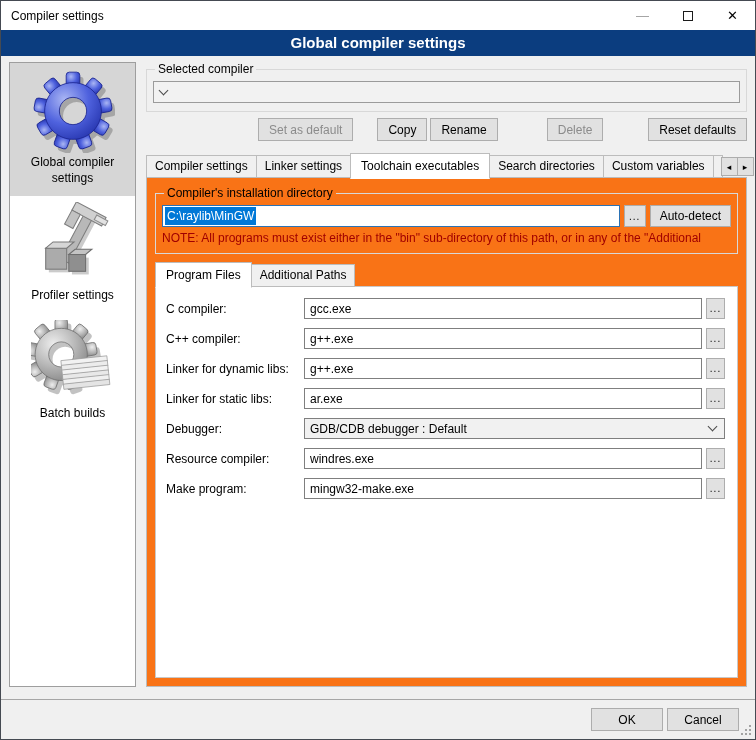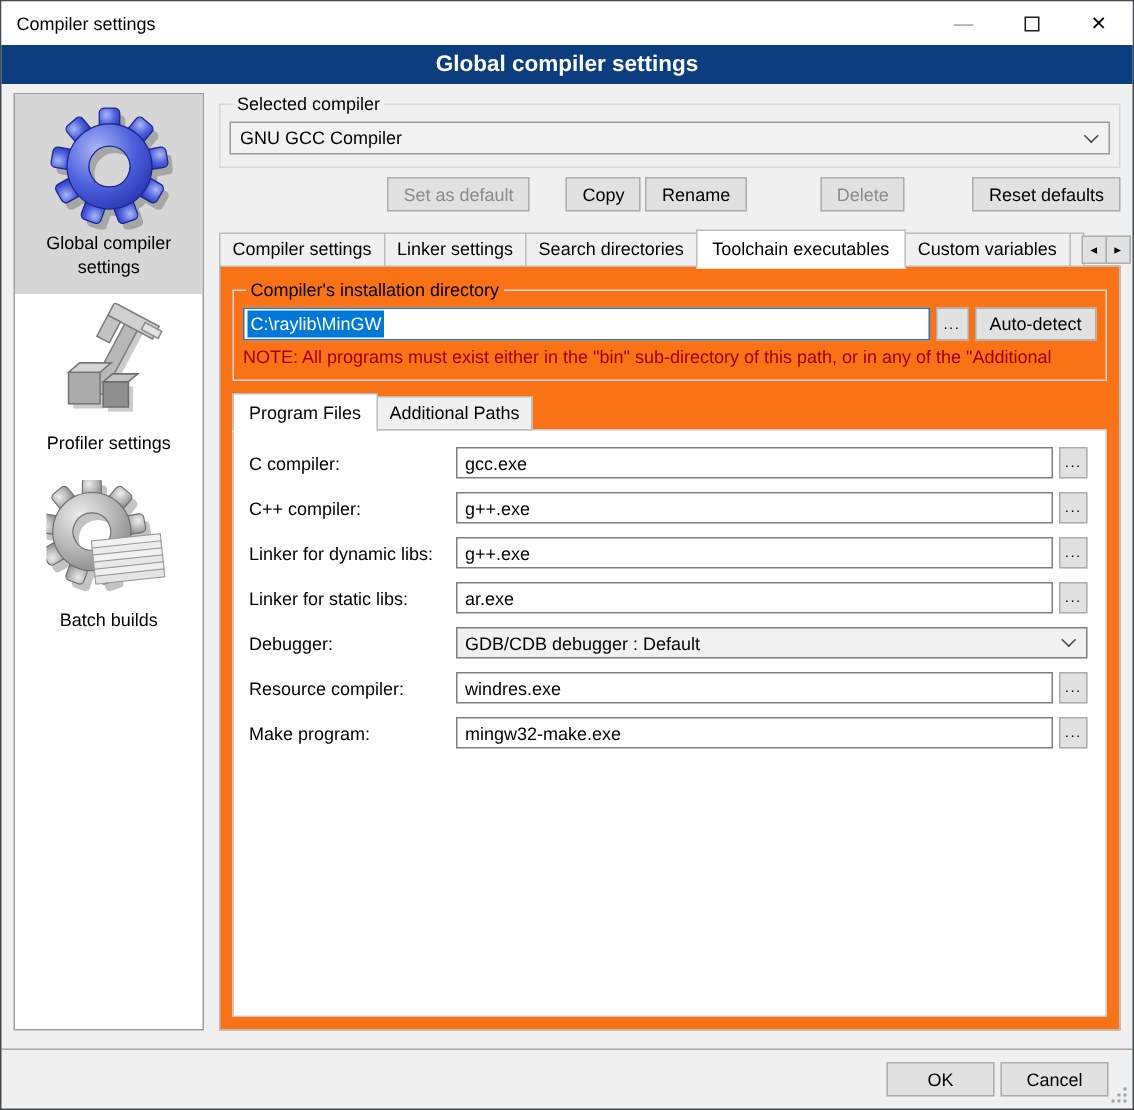--- a/index.html
+++ b/index.html
@@ -187,38 +187,37 @@
         <div class="caption">Batch builds</div>
       </div>
 
     </div>
 
     <div class="main">
 
       <fieldset>
         <legend>Selected compiler</legend>
         <div class="combo">
-          <span class="val">GNU GCC Compiler</span>
           <span class="chev"></span>
         </div>
       </fieldset>
 
       <div class="btnrow">
         <span class="btn disabled first">Set as default</span>
         <span class="btn">Copy</span>
         <span class="btn">Rename</span>
         <span class="btn disabled">Delete</span>
         <span class="btn last">Reset defaults</span>
       </div>
 
       <div class="tabrow">
         <span class="tab">Compiler settings</span>
         <span class="tab">Linker settings</span>
+        <span class="tab active">Toolchain executables</span>
         <span class="tab">Search directories</span>
-        <span class="tab active">Toolchain executables</span>
         <span class="tab">Custom variables</span>
         <span class="tab clipped">Build options</span>
         <span class="tabarrows">
           <span class="tabarrow">
               <span>◂</span>
             </span>
           <span class="tabarrow">
               <span>▸</span>
             </span>
         </span>

